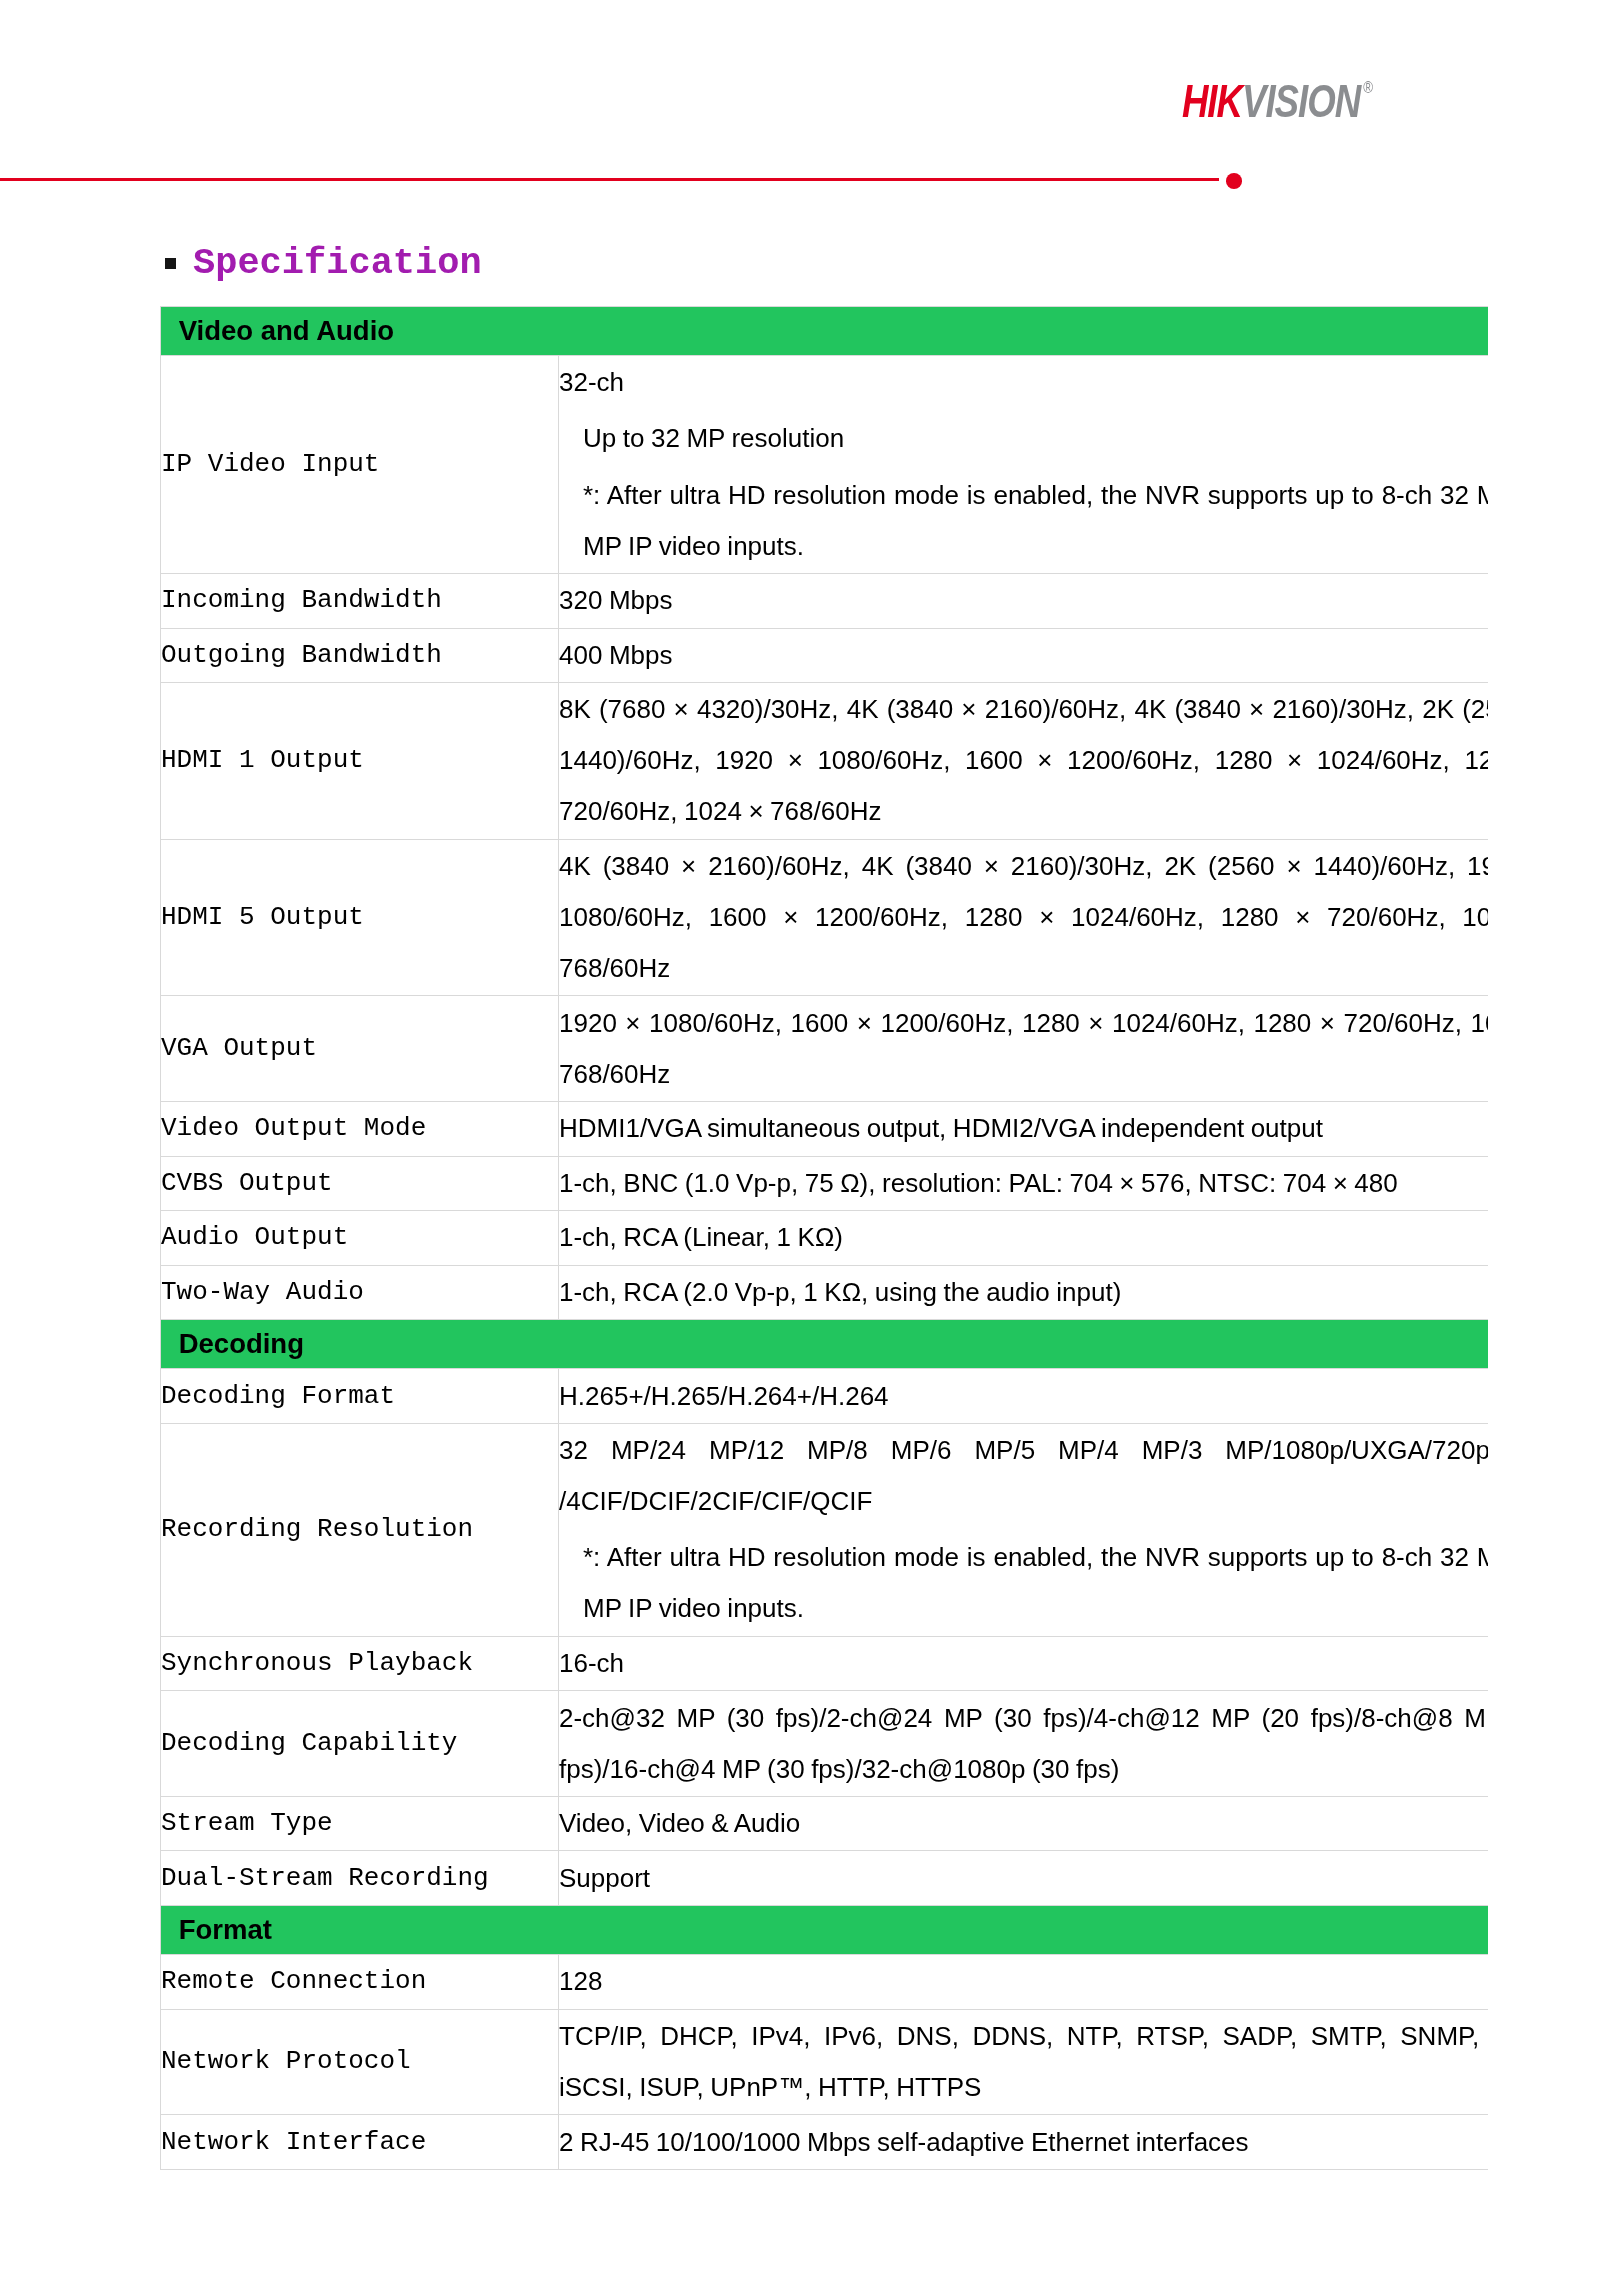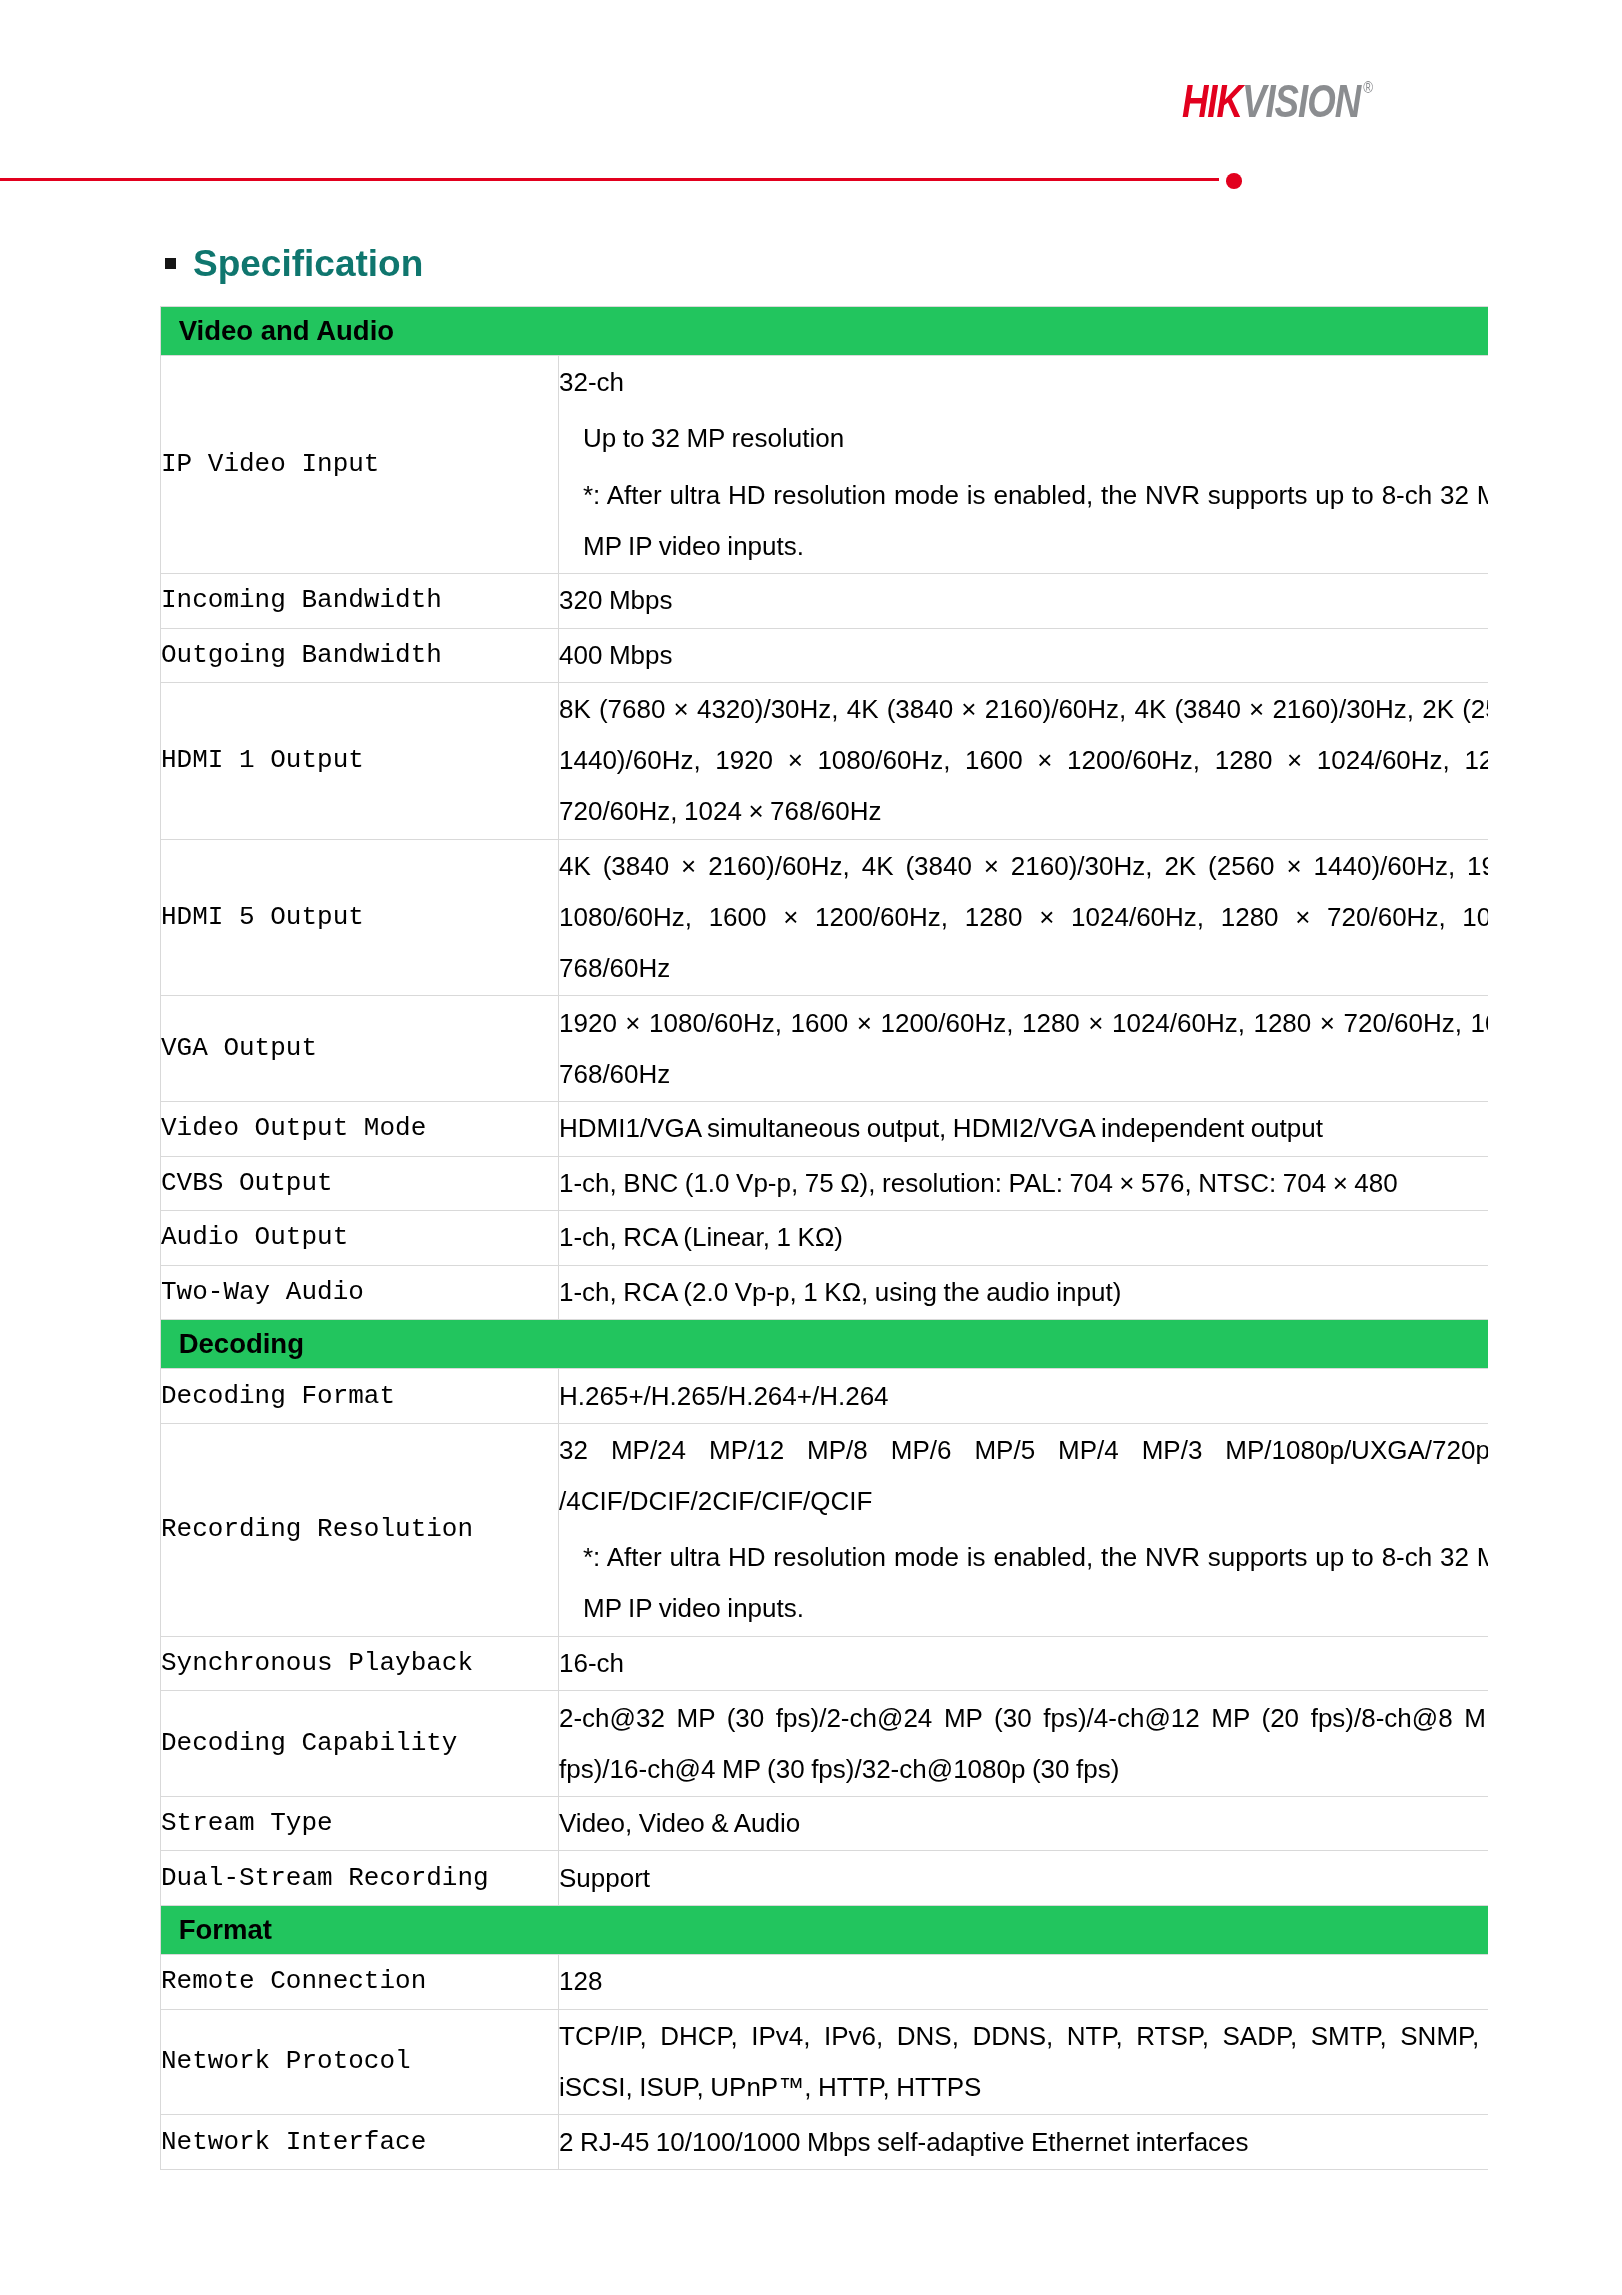--- a/index.html
+++ b/index.html
@@ -23,21 +23,21 @@
     vertical-align:23.6px; margin-left:3.9px;
   }
 
   
   .rule { position:absolute; top:178px; left:0; width:1219px; height:3.3px; background:var(--accent,#e2001e); }
   .rule-dot { position:absolute; top:173px; left:1226px; width:15.7px; height:15.7px; border-radius:50%; background:var(--accent,#e2001e); }
 
   
   .heading { position:absolute; left:165px; top:243px; display:flex; align-items:center; gap:17px; height:41px; }
   .heading .bullet { width:11px; height:11px; background:#151515; flex:0 0 auto; }
-  .heading .text { font-size:37px; font-weight:bold; color:#0f766e; line-height:1; letter-spacing:0; }
+  .heading .text { font-size:37px; font-weight:bold; color:#a21caf; line-height:1; letter-spacing:0;font-family:Liberation Mono, monospace; }
 
   
   table.spec {
     position:absolute; left:160px; top:306px; width:1393px;
     border-collapse:collapse; table-layout:fixed;
     font-size:26px; color:#000;
   }
   table.spec col.c1 { width:398px; }
   table.spec td {
     border:1.3px solid #d9d9d9;

